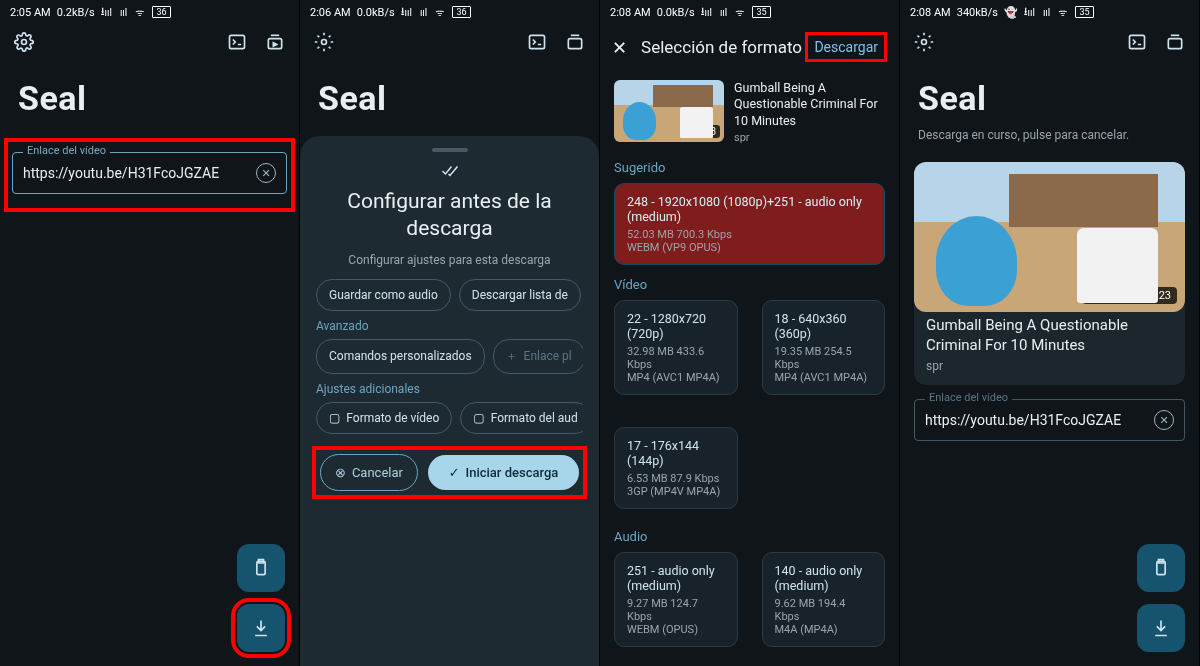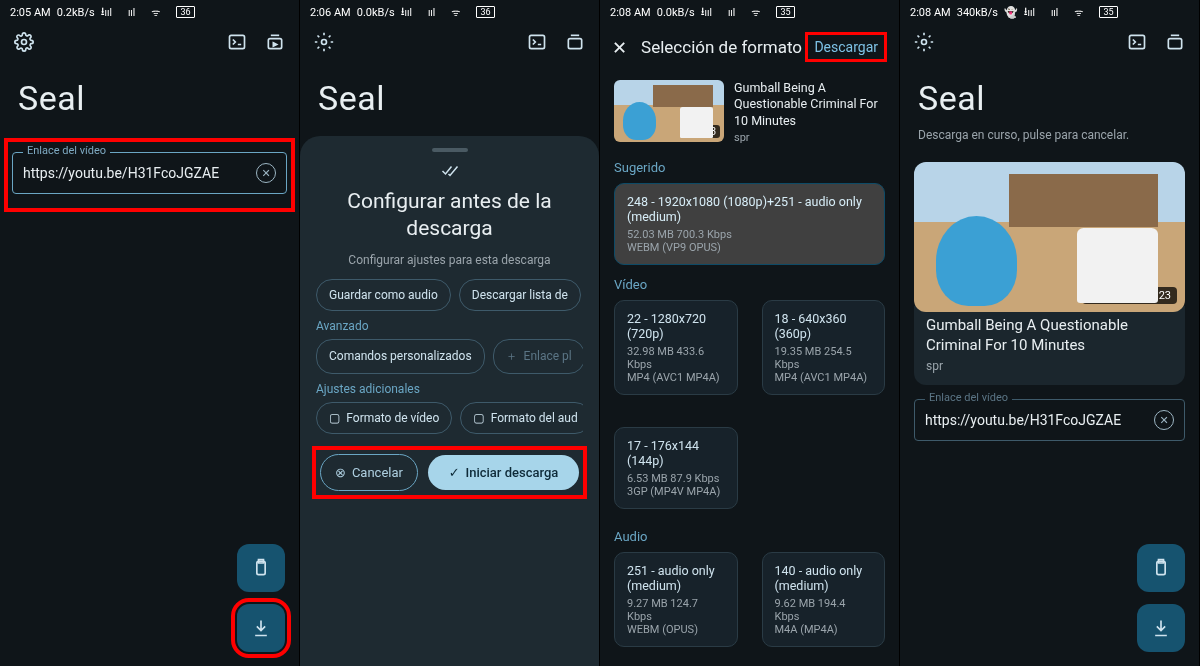--- a/index.html
+++ b/index.html
@@ -1,24 +1,24 @@
 <!DOCTYPE html>
 <html><head>
 <meta charset="utf-8">
 <style>
   * { margin:0; padding:0; box-sizing:border-box; font-family: -apple-system, BlinkMacSystemFont, "Segoe UI", Roboto, sans-serif; }
   body { background:#000; display:flex; width:1200px; height:666px; overflow:hidden; }
   .phone { width:300px; height:666px; background:#0f1519; color:#e8eef1; position:relative; overflow:hidden; border-right:1px solid #000; }
   .status-bar { display:flex; align-items:center; padding:4px 10px 2px 10px; font-size:11px; color:#fff; height:22px; }
   .status-left { display:flex; gap:6px; align-items:center; }
-  .status-right { display:flex; gap:16px; align-items:center; font-size:10px; }
+  .status-right { display:flex; gap:8px; align-items:center; font-size:10px; }
   .icon-row { display:flex; justify-content:space-between; align-items:center; padding:10px 14px; }
   .icon-row .right { display:flex; gap:18px; }
   svg { display:block; }
-  .app-title { font-size:34px; font-weight:400; color:#e8eef1; padding:16px 18px 10px 18px; letter-spacing:0.5px; }
+  .app-title { font-size:34px; font-weight:700; color:#e8eef1; padding:16px 18px 10px 18px; letter-spacing:0.5px; }
   .sub-msg { font-size:12px; color:#9aa4ab; padding:0 18px 10px 18px; }
 
   
   .field-wrap { margin:14px 14px; position:relative; }
   .field-wrap.red-highlight { border:4px solid #ff0000; padding:10px 4px 14px 4px; margin:10px 4px; }
   .field-box { border:1.5px solid #6aa6c4; border-radius:4px; padding:10px 10px; display:flex; align-items:center; justify-content:space-between; position:relative; }
   .field-box.dim { border-color:#3e5a6a; }
   .field-label { position:absolute; top:-9px; left:10px; background:#0f1519; padding:0 4px; font-size:11px; color:#7ea9c1; }
   .field-box.dim .field-label { color:#5b7585; }
   .field-value { font-size:14px; color:#e8eef1; flex:1; overflow:hidden; white-space:nowrap; }
@@ -52,21 +52,21 @@
   .dl-btn.red-highlight { border:3px solid #ff0000; }
   .video-header { display:flex; gap:10px; padding:8px 14px 4px 14px; }
   .thumb { width:110px; height:62px; border-radius:6px; position:relative; flex-shrink:0; overflow:hidden; }
   .thumb-badge { position:absolute; right:4px; bottom:4px; background:rgba(0,0,0,0.75); color:#fff; font-size:10px; padding:1px 4px; border-radius:3px; }
   .vid-info { display:flex; flex-direction:column; gap:2px; }
   .vid-title { font-size:12.5px; color:#e8eef1; line-height:1.3; }
   .vid-sub { font-size:11px; color:#9aa4ab; }
   .p3-scroll { padding:0 14px; overflow:hidden; }
   .p3-sec { font-size:13px; color:#6aa6c4; margin:12px 0 8px 0; }
   .fmt-card { border:1px solid #2a3b45; background:#17222a; border-radius:10px; padding:10px 12px; margin-bottom:8px; }
-  .fmt-card.sel { background:#404040; border-color:#0e4b67; }
+  .fmt-card.sel { background:#7f1d1d; border-color:#0e4b67; }
   .fmt-line1 { font-size:12.5px; color:#cfe3ee; margin-bottom:4px; }
   .fmt-card.sel .fmt-line1 { color:#d7edf7; }
   .fmt-line2 { font-size:11px; color:#9aa4ab; }
   .fmt-grid { display:grid; grid-template-columns:1fr 1fr; gap:24px; }
 
   
   .dl-card-wrap { margin:10px 14px; }
   .dl-thumb { width:100%; height:150px; border-radius:12px; position:relative; overflow:hidden; }
   .dl-thumb-badge { position:absolute; right:8px; bottom:8px; background:rgba(0,0,0,0.75); color:#fff; font-size:11px; padding:2px 6px; border-radius:4px; }
   .dl-card-body { background:#1b262d; border-bottom-left-radius:12px; border-bottom-right-radius:12px; padding:10px 12px 12px 12px; margin-top:-6px; }

